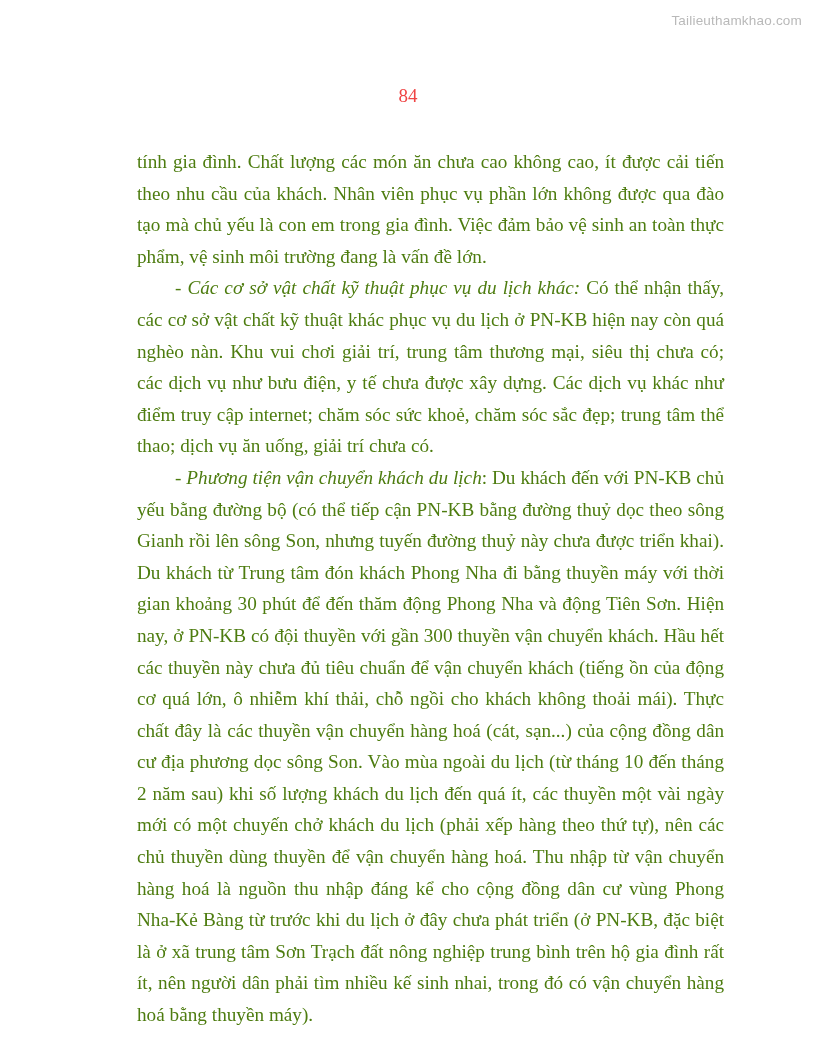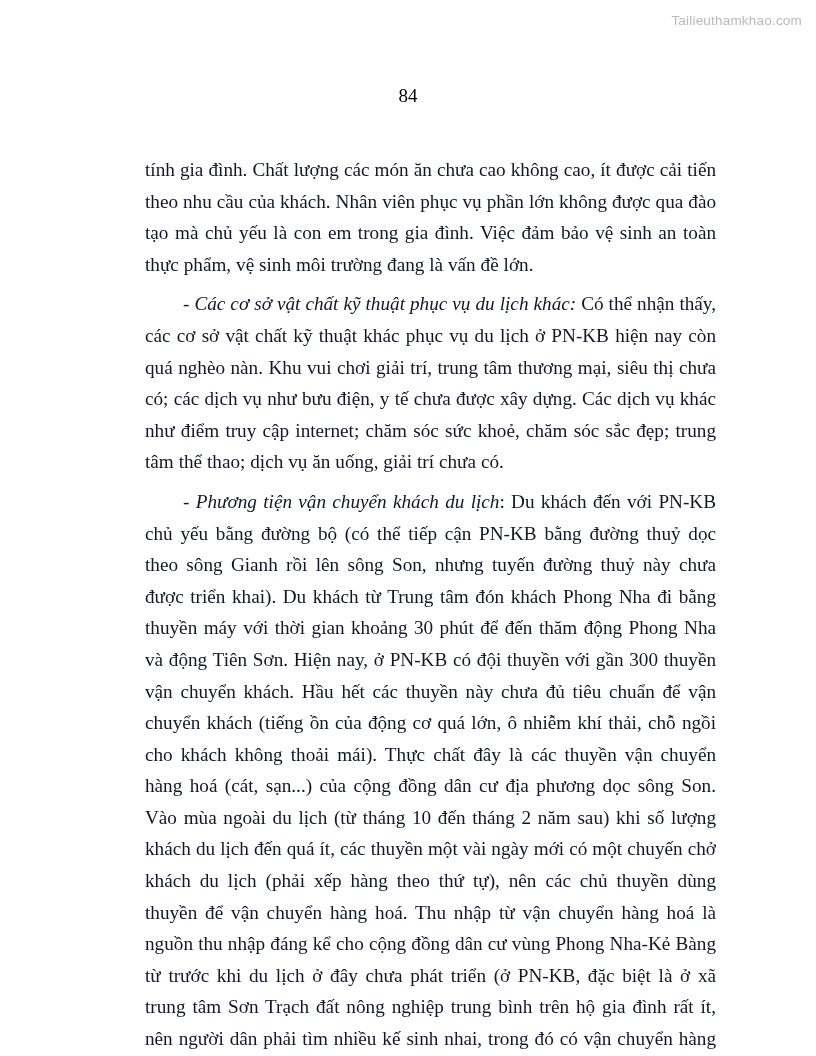--- a/index.html
+++ b/index.html
@@ -41,38 +41,38 @@
 
   
   .page-number {
     position: absolute;
     top: 84px;
     left: 0;
     width: 816px;
     text-align: center;
     font-size: 19px;
     line-height: 24px;
-    color: #000000;
+    color: #ef4444;
   }
 
   
   .content {
     position: absolute;
     top: 146px;
     left: 137px;
     width: 587px;
   }
 
   .para {
-    margin: 8px;
+    margin: 0;
     font-size: 19.2px;
     line-height: 31.6px;
     text-align: justify;
     text-justify: inter-word;
-    color: #0f172a;
+    color: #4d7c0f;
     hyphens: none;
     word-spacing: 0.1px;
   }
 
   .para + .para {
     margin-top: 0;
   }
 
   .para.indent {
     text-indent: 38px;

